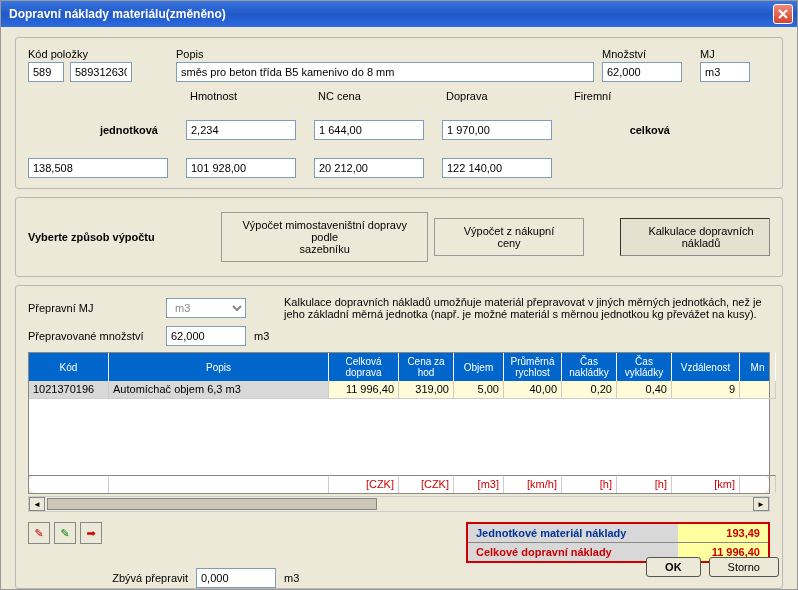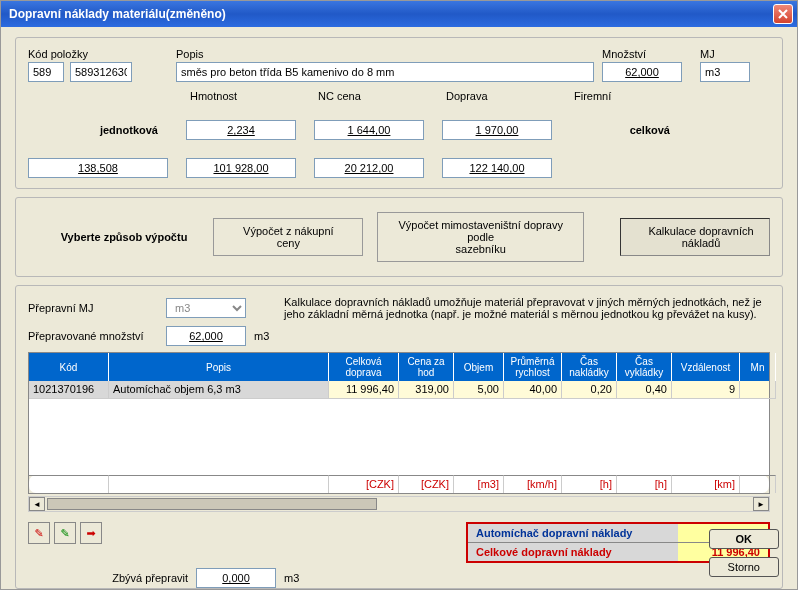--- a/index.html
+++ b/index.html
@@ -5,27 +5,27 @@
 * { box-sizing: border-box; margin: 0; padding: 0; }
 body { font-family: Tahoma, Arial, sans-serif; font-size: 11px; background: #ece9d8; width: 798px; height: 590px; overflow: hidden; }
 .window { width: 798px; height: 590px; border: 1px solid #999; }
 .titlebar { background: linear-gradient(to bottom, #3a76e0 0%, #2159c7 50%, #2c6be0 100%); height: 26px; display: flex; align-items: center; justify-content: space-between; padding: 0 4px 0 8px; color: #fff; font-weight: bold; font-size: 12px; }
 .close-btn { width: 20px; height: 20px; background: linear-gradient(to bottom, #f08878, #d4432f); border: 1px solid #fff; border-radius: 3px; display: flex; align-items: center; justify-content: center; color: #fff; font-weight: bold; cursor: pointer; }
 .content { padding: 10px 14px; height: 560px; position: relative; }
 .panel { border: 1px solid #b8b8b8; border-radius: 3px; background: #ece9d8; padding: 10px 12px; margin-bottom: 8px; }
 .row { display: flex; align-items: center; gap: 6px; }
 .label { font-size: 11px; color: #000; }
 .input { border: 1px solid #7f9db9; background: #fff; height: 20px; padding: 2px 4px; font-size: 11px; }
-.input.right { text-align: center; text-decoration: underline; }
+.input.right { text-align: left; }
 .topgrid { display: grid; grid-template-columns: 140px 1fr 90px 70px; gap: 8px; margin-bottom: 8px; }
 .row-label { text-align: right; font-weight: bold; padding-right: 10px; }
 .numgrid { display: grid; grid-template-columns: 140px 110px 110px 110px 110px; gap: 18px; align-items: center; }
 .numgrid .hdr { font-size: 11px; text-align: left; padding-left: 4px; }
 .mode-panel { padding: 14px 12px; }
-.mode-label { font-weight: normal; margin-right: 20px; text-align: right; }
+.mode-label { font-weight: normal; margin-right: 20px; }
 .mode-btn { border: 1px solid #999; background: #ece9d8; padding: 6px 12px; font-size: 11px; text-align: center; min-width: 150px; cursor: pointer; }
 .mode-btn.active { border: 1px inset #888; background: #e4e1d0; }
 .middle { padding: 10px 12px 0 12px; }
 .transport-row { display: flex; align-items: center; gap: 8px; margin-bottom: 6px; }
 .select { border: 1px solid #7f9db9; background: #fff; height: 20px; width: 80px; padding: 1px 4px; font-size: 11px; color: #888; }
 .hint { font-size: 11px; color: #000; margin-left: 30px; flex: 1; }
 .grid { border: 1px solid #888; margin-top: 6px; }
 .grid-head { display: grid; grid-template-columns: 80px 220px 70px 55px 50px 58px 55px 55px 68px 36px; background: #0066cc; color: #fff; font-size: 10px; }
 .grid-head > div { border-right: 1px solid #fff; padding: 2px 3px; text-align: center; display: flex; align-items: center; justify-content: center; min-height: 28px; }
 .grid-row { display: grid; grid-template-columns: 80px 220px 70px 55px 50px 58px 55px 55px 68px 36px; background: #fffbd8; font-size: 11px; }
@@ -42,21 +42,21 @@
 .icon-btns { display: flex; gap: 4px; }
 .icon-btn { width: 22px; height: 22px; border: 1px solid #888; background: #ece9d8; display: flex; align-items: center; justify-content: center; font-size: 11px; cursor: pointer; }
 .summary-box { border: 2px solid #c00; display: grid; grid-template-columns: 210px 90px; }
 .summary-box > div { padding: 3px 8px; font-size: 11px; font-weight: bold; border-bottom: 1px solid #888; }
 .summary-box .lbl1 { background: #d8d8d8; color: #003399; }
 .summary-box .val1 { background: #ffffa0; color: #c00; text-align: right; }
 .summary-box .lbl2 { background: #d8d8d8; color: #c00; border-bottom: none; }
 .summary-box .val2 { background: #ffffa0; color: #c00; text-align: right; border-bottom: none; }
 .bottom-row { display: flex; justify-content: space-between; align-items: flex-start; margin-top: 10px; }
 .remain { display: flex; align-items: center; gap: 8px; margin-top: 24px; }
-.dlg-btns { position: absolute; bottom: 10px; right: 18px; display: flex; gap: 8px; flex-direction: column; }
+.dlg-btns { position: absolute; bottom: 10px; right: 18px; display: flex; gap: 8px; }
 .dlg-btn { border: 1px solid #555; border-radius: 3px; background: #ece9d8; padding: 3px 18px; font-size: 11px; cursor: pointer; }
 </style>
 </head>
 <body>
 
 <div class="window">
   <div class="titlebar">
     <span>Dopravní náklady materiálu(změněno)</span>
     <div class="close-btn">
       <svg width="10" height="10" viewBox="0 0 10 10">
@@ -106,24 +106,24 @@
         <input class="input right" value="138,508" style="">
         <input class="input right" value="101 928,00" style="">
         <input class="input right" value="20 212,00" style="">
         <input class="input right" value="122 140,00" style="">
       </div>
     </div>
 
     <div class="panel mode-panel">
       <div class="row">
         <span class="mode-label" style="font-weight:bold;width:180px;">Vyberte způsob výpočtu</span>
+        <button class="mode-btn" style="white-space:pre-line;width:230px;margin-left:8px;">Výpočet mimostaveništní dopravy podle
+sazebníku</button>
         <button class="mode-btn" style="white-space:pre-line;width:130px;">Výpočet z nákupní
 ceny</button>
-        <button class="mode-btn" style="white-space:pre-line;width:230px;margin-left:8px;">Výpočet mimostaveništní dopravy podle
-sazebníku</button>
         <button class="mode-btn active" style="white-space:pre-line;width:150px;margin-left:30px;padding-left:24px;">Kalkulace dopravních
 nákladů</button>
       </div>
     </div>
 
     <div class="panel middle">
       <div class="transport-row">
         <span style="width:130px;">Přepravní MJ</span>
         <select class="select"><option>m3</option></select>
         <span class="hint">Kalkulace dopravních nákladů umožňuje materiál přepravovat v jiných měrných jednotkách, než je jeho základní měrná jednotka (např. je možné materiál s měrnou jednotkou kg převážet na kusy).</span>
@@ -193,21 +193,21 @@
                 <span style="color:#c00;">➡</span>
               </div>
           </div>
           <div class="remain">
             <span style="width:160px;text-align:right;">Zbývá přepravit</span>
             <input class="input right" style="width: 80px;" value="0,000">
             <span>m3</span>
           </div>
         </div>
         <div class="summary-box">
-          <div class="lbl1">Automíchač dopravní náklady</div>
+          <div class="lbl1">Jednotkové materiál náklady</div>
           <div class="val1">193,49</div>
           <div class="lbl2">Celkové dopravní náklady</div>
           <div class="val2">11 996,40</div>
         </div>
       </div>
     </div>
 
     <div class="dlg-btns">
       <button class="dlg-btn" style="font-weight:bold;">OK</button>
       <button class="dlg-btn">Storno</button>

